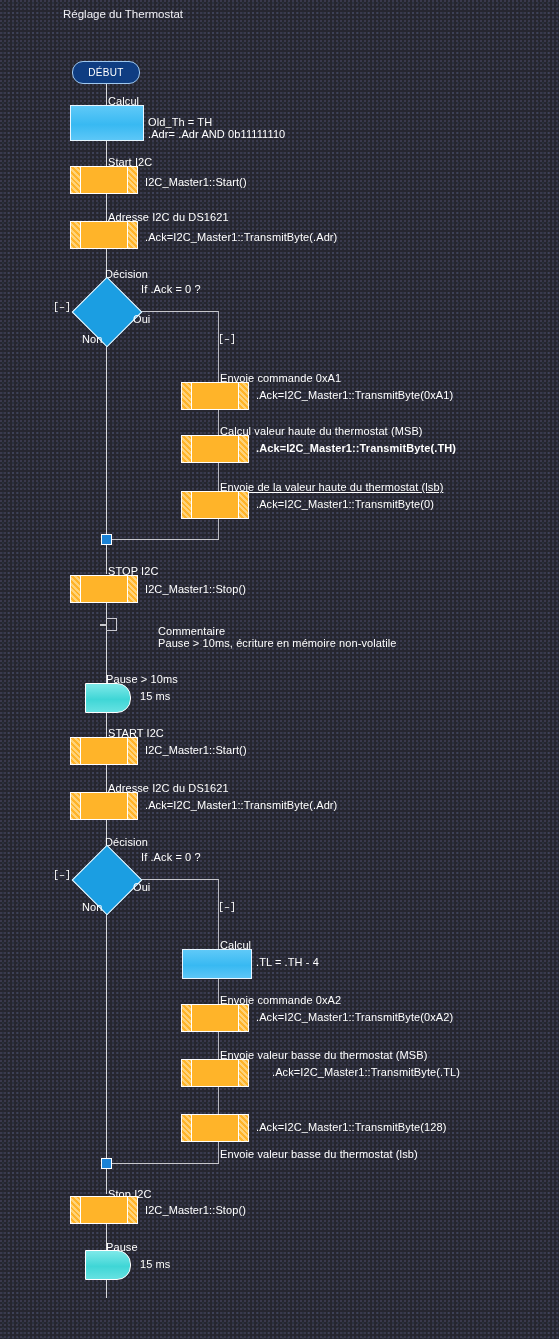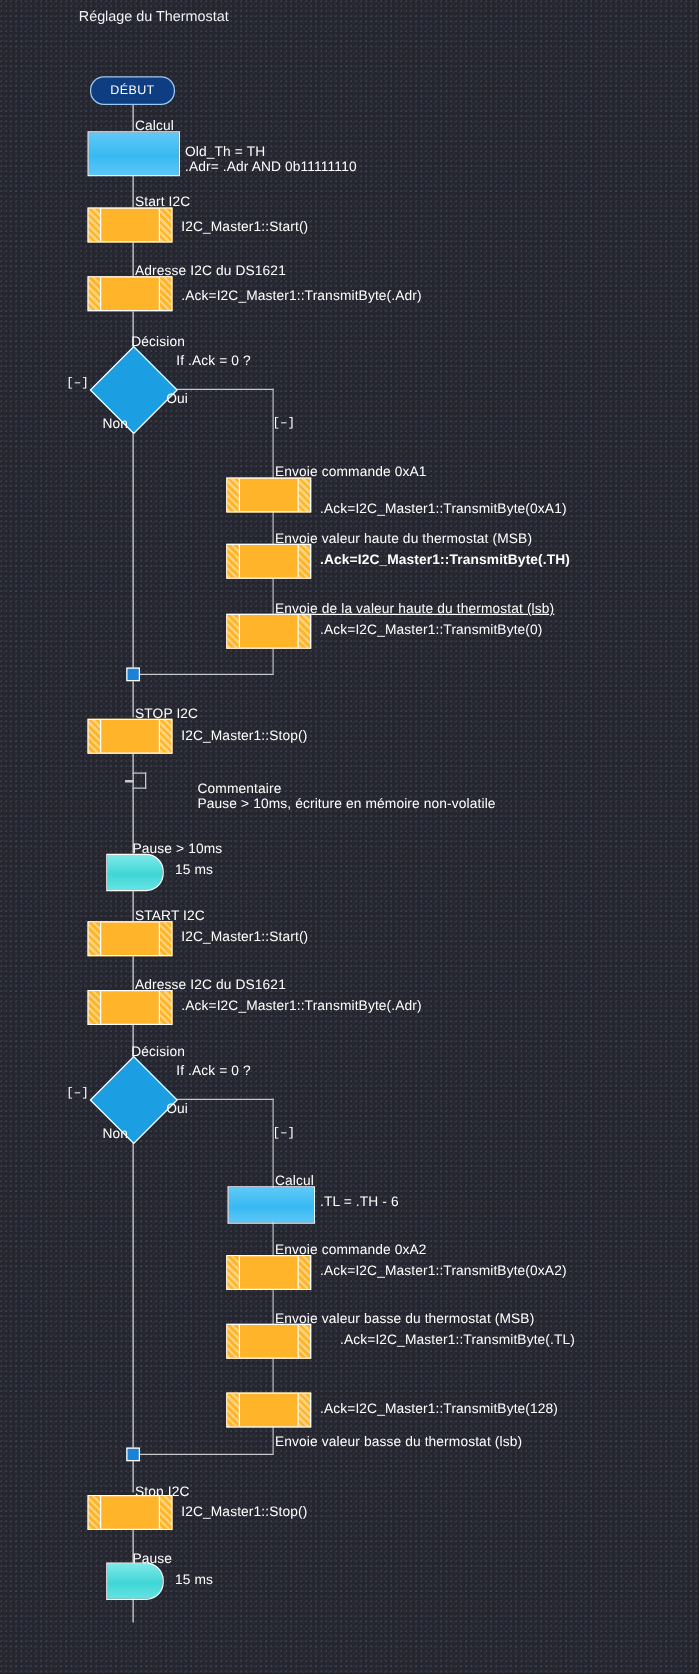--- a/index.html
+++ b/index.html
@@ -174,23 +174,23 @@
   <div class="lbl" style="left:133px;top:313px;">Oui</div>
   <div class="lbl" style="left:82px;top:333px;">Non</div>
   <div class="collapse" style="left:53px;top:303px;">[–]</div>
   <div class="collapse" style="left:218px;top:335px;">[–]</div>
 
   <div class="lbl" style="left:220px;top:372px;">Envoie commande 0xA1</div>
   <div class="subr" style="left:181px;top:382px;width:68px;height:28px;">
     <span class="bar l"></span>
     <span class="bar r"></span>
   </div>
-  <div class="lbl" style="left:256px;top:401px;">.Ack=I2C_Master1::TransmitByte(0xA1)</div>
-
-  <div class="lbl" style="left:220px;top:425px;">Envoie valeur haute du thermostat (MSB)</div>
+  <div class="lbl" style="left:256px;top:389px;">.Ack=I2C_Master1::TransmitByte(0xA1)</div>
+
+  <div class="lbl" style="left:220px;top:425px;">Calcul valeur haute du thermostat (MSB)</div>
   <div class="subr" style="left:181px;top:435px;width:68px;height:28px;">
     <span class="bar l"></span>
     <span class="bar r"></span>
   </div>
   <div class="lbl" style="left:256px;top:442px;font-weight:bold;">.Ack=I2C_Master1::TransmitByte(.TH)</div>
 
   <div class="lbl" style="left:220px;top:481px;text-decoration:underline;">Envoie de la valeur haute du thermostat (lsb)</div>
   <div class="subr" style="left:181px;top:491px;width:68px;height:28px;">
     <span class="bar l"></span>
     <span class="bar r"></span>
@@ -232,21 +232,21 @@
   <div class="lbl" style="left:105px;top:836px;">Décision</div>
   <div class="diamond" style="left:82px;top:855px;width:48px;height:48px;"></div>
   <div class="lbl" style="left:141px;top:851px;">If  .Ack = 0 ?</div>
   <div class="lbl" style="left:133px;top:881px;">Oui</div>
   <div class="lbl" style="left:82px;top:901px;">Non</div>
   <div class="collapse" style="left:53px;top:871px;">[–]</div>
   <div class="collapse" style="left:218px;top:903px;">[–]</div>
 
   <div class="lbl" style="left:220px;top:939px;">Calcul</div>
   <div class="calc" style="left:182px;top:949px;width:68px;height:28px;"></div>
-  <div class="lbl" style="left:256px;top:956px;">.TL = .TH - 6</div>
+  <div class="lbl" style="left:256px;top:956px;">.TL = .TH - 4</div>
 
   <div class="lbl" style="left:220px;top:994px;">Envoie commande 0xA2</div>
   <div class="subr" style="left:181px;top:1004px;width:68px;height:28px;">
     <span class="bar l"></span>
     <span class="bar r"></span>
   </div>
   <div class="lbl" style="left:256px;top:1011px;">.Ack=I2C_Master1::TransmitByte(0xA2)</div>
 
   <div class="lbl" style="left:220px;top:1049px;">Envoie valeur basse  du thermostat (MSB)</div>
   <div class="subr" style="left:181px;top:1059px;width:68px;height:28px;">

